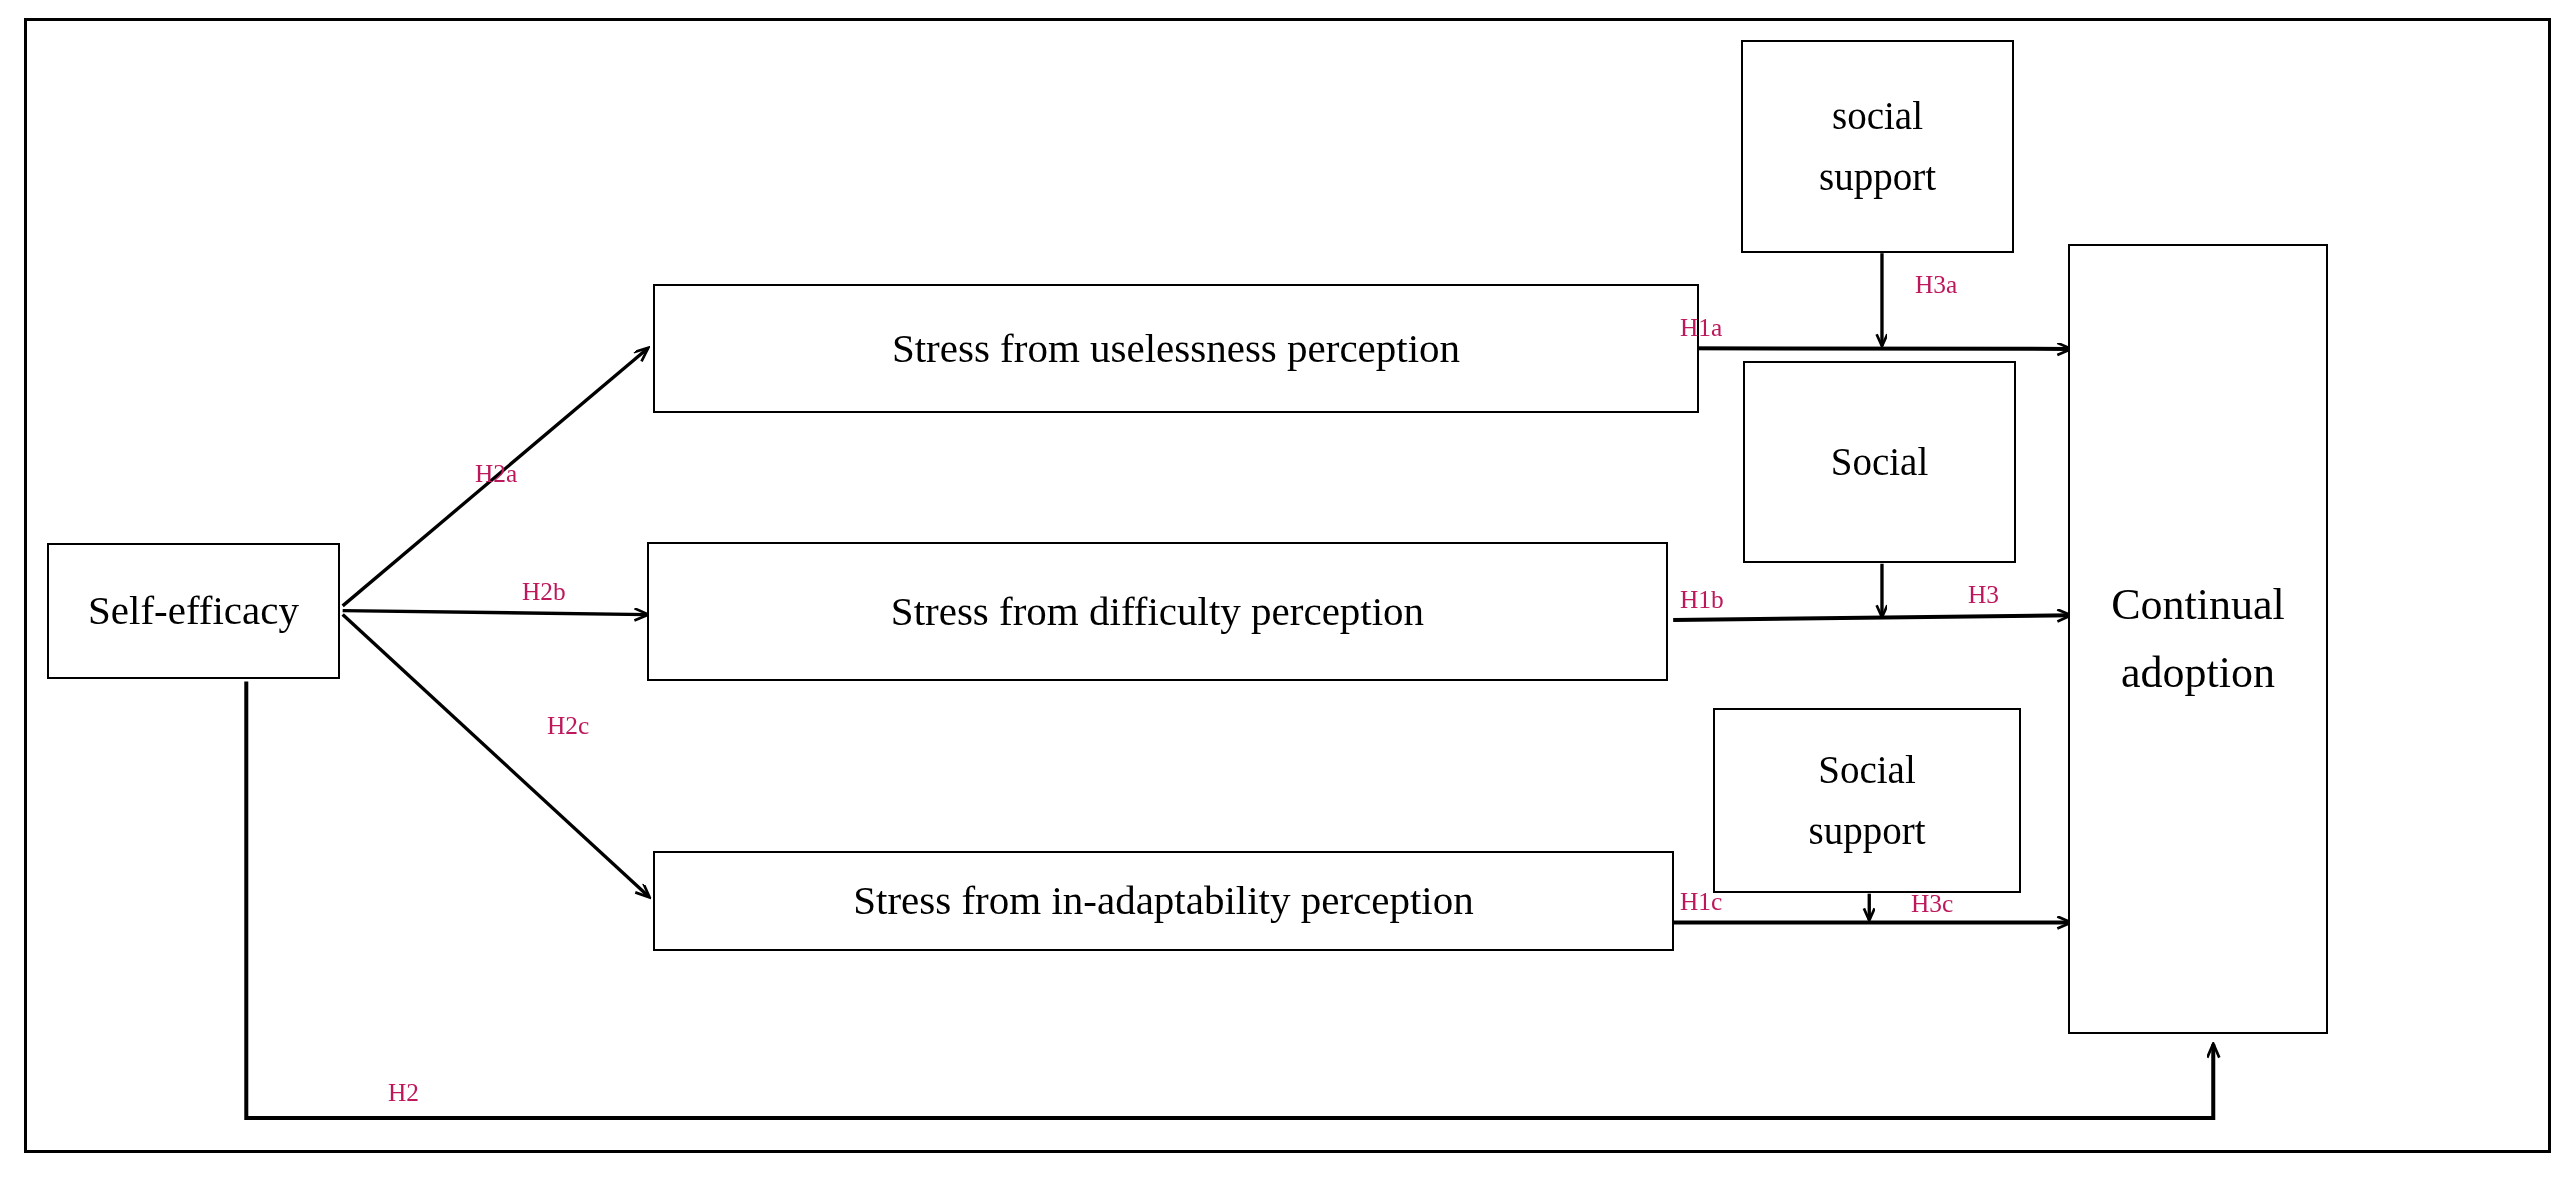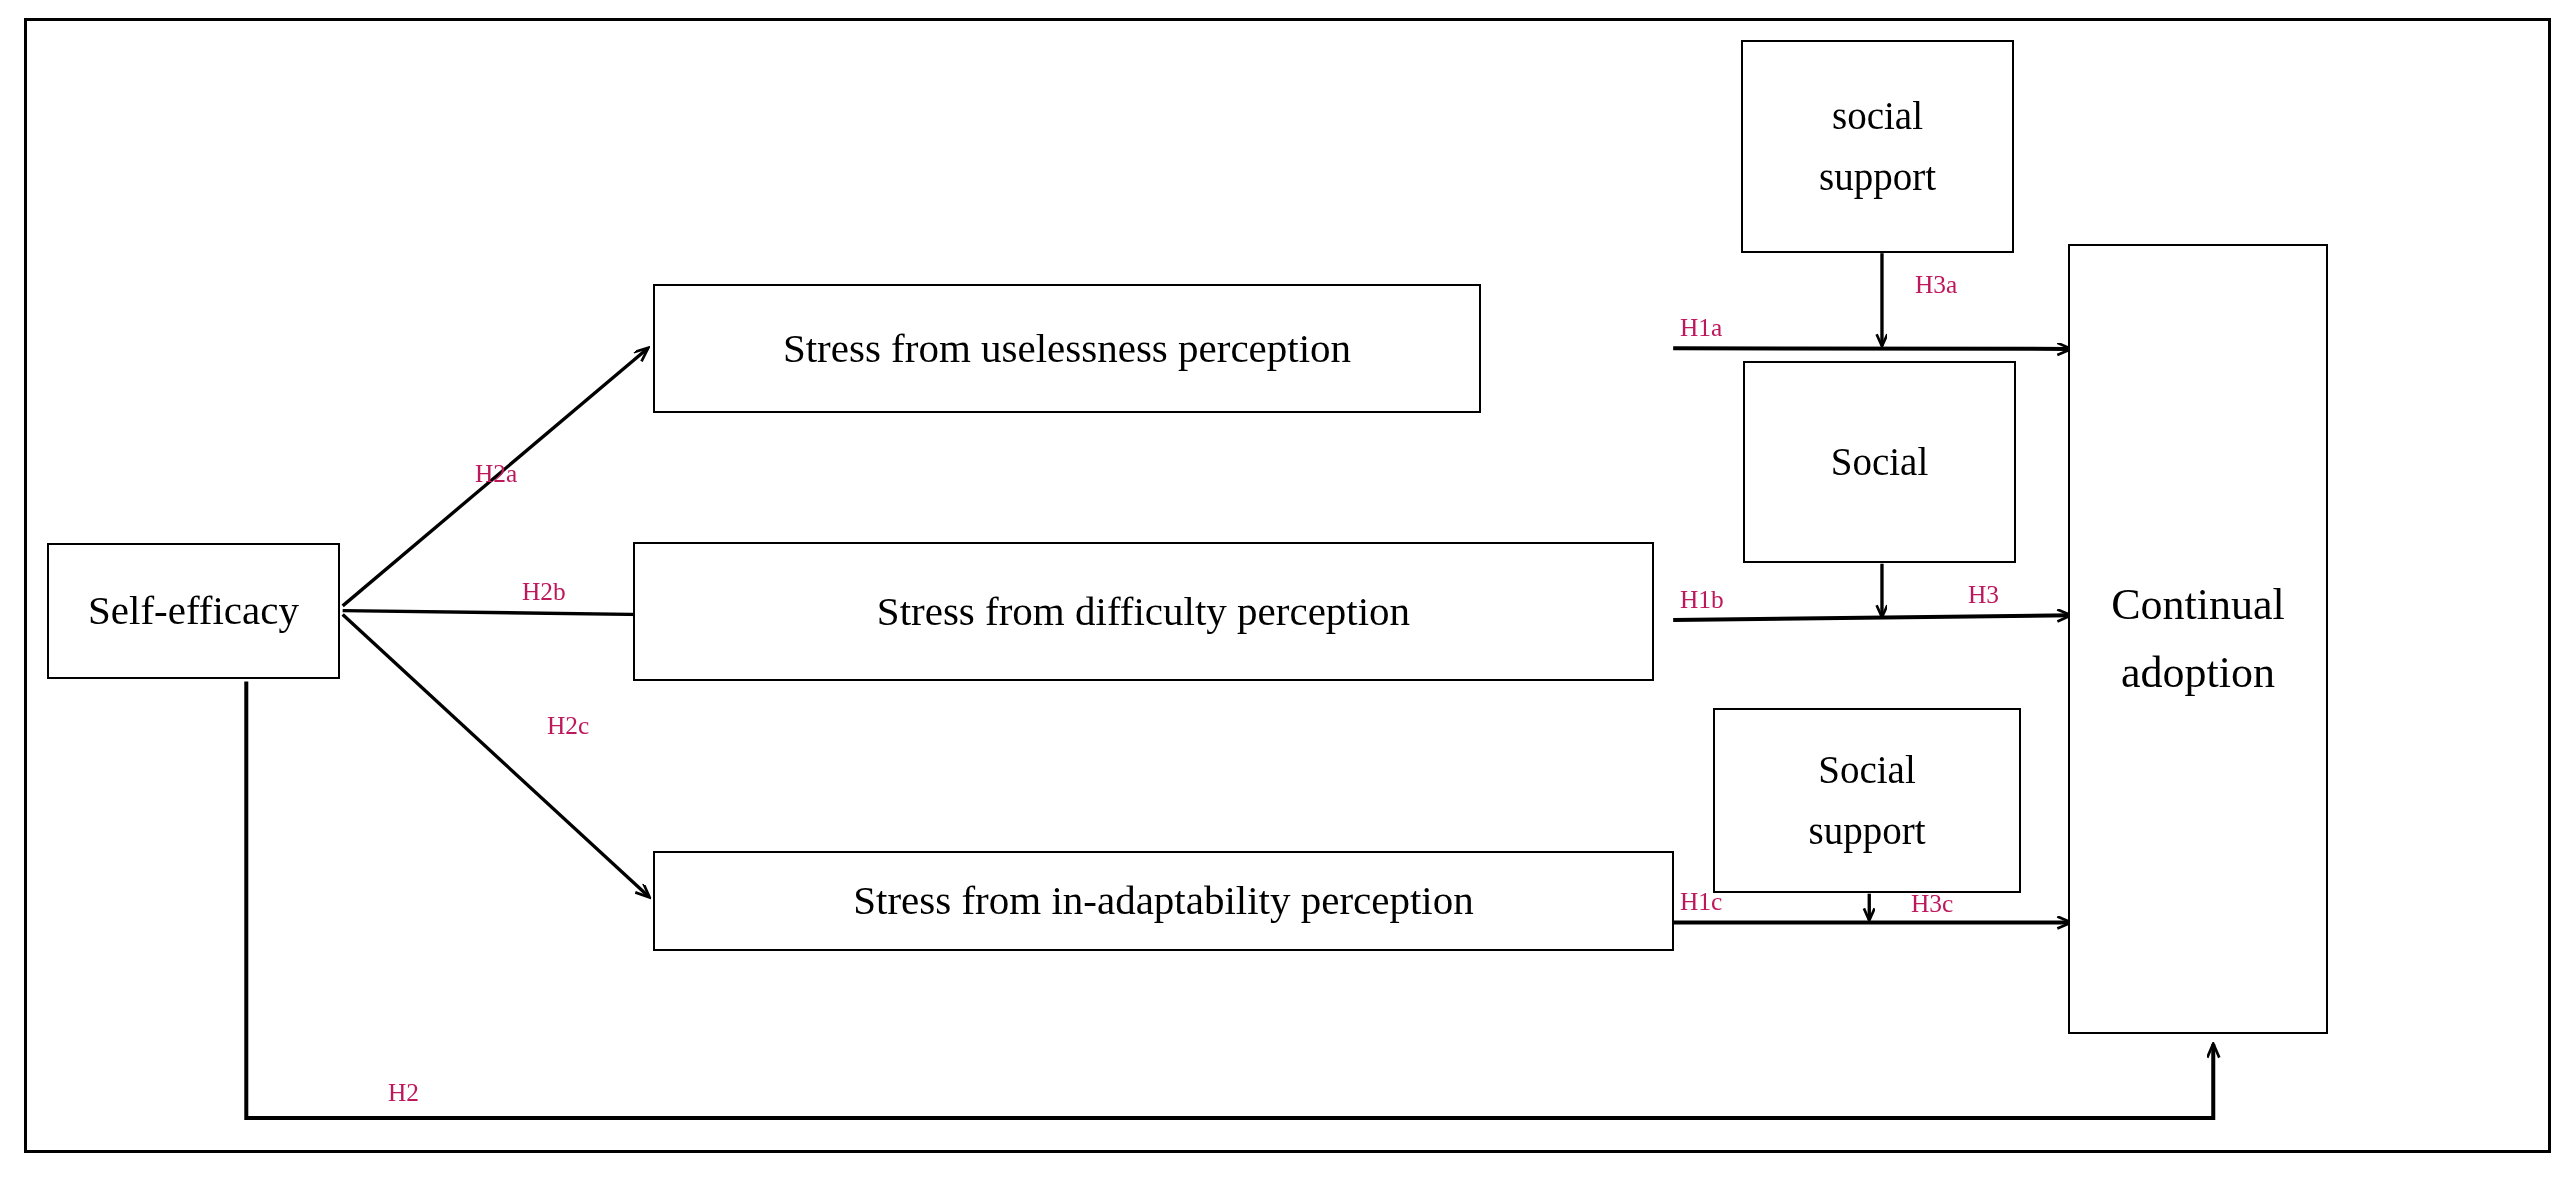--- a/index.html
+++ b/index.html
@@ -28,22 +28,22 @@
     display:flex;
     align-items:center;
     justify-content:center;
     text-align:center;
     line-height:1.55;
     z-index:6;
   }
   .node span{display:block;width:100%;}
 
   #node-self-efficacy{left:47px;  top:543px;  width:293px;  height:136px; font-size:41px;}
-  #node-stress-useless{left:653px; top:284px;  width:828px; height:129px; font-size:41px;}
-  #node-stress-difficulty{left:633px; top:542px; width:1021px; height:139px; font-size:41px;}
+  #node-stress-useless{left:653px; top:284px;  width:1046px; height:129px; font-size:41px;}
+  #node-stress-difficulty{left:647px; top:542px; width:1021px; height:139px; font-size:41px;}
   #node-stress-inadapt{left:653px; top:851px; width:1021px; height:100px; font-size:41px;}
   #node-social-support-top{left:1741px; top:40px;  width:273px; height:213px; font-size:39px; z-index:8;}
   #node-social-mid{left:1743px; top:361px;  width:273px; height:202px; font-size:39px; z-index:8;}
   #node-social-support-bottom{left:1713px; top:708px; width:308px; height:185px; font-size:39px; z-index:8;}
   #node-continual-adoption{left:2068px; top:244px; width:260px; height:790px; font-size:44px; z-index:7;}
 
   
   #edges{position:absolute;left:0;top:0;width:2576px;height:1179px;z-index:4;}
   #edges-top{position:absolute;left:0;top:0;width:2576px;height:1179px;z-index:9;pointer-events:none;}
 

